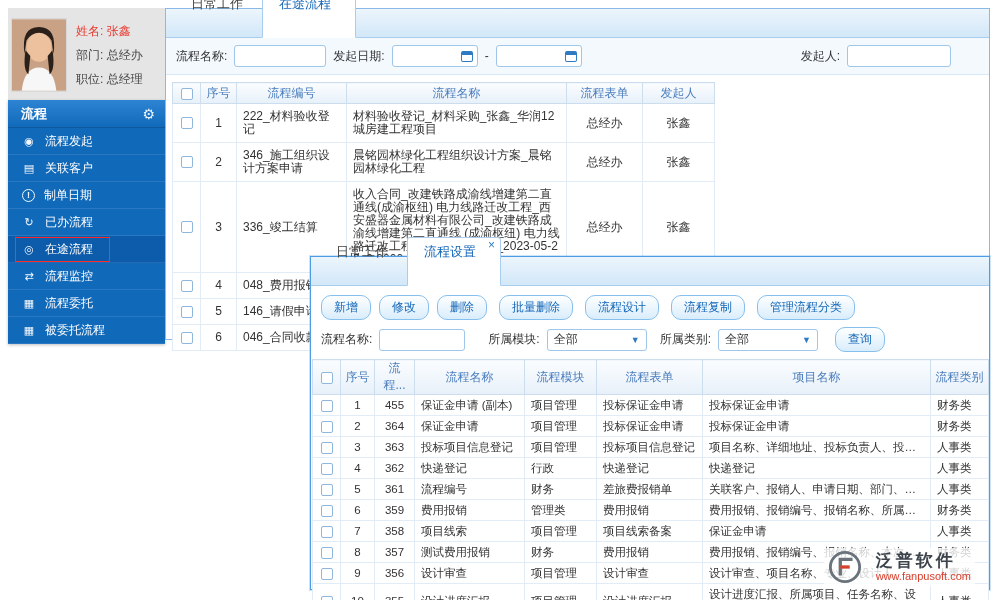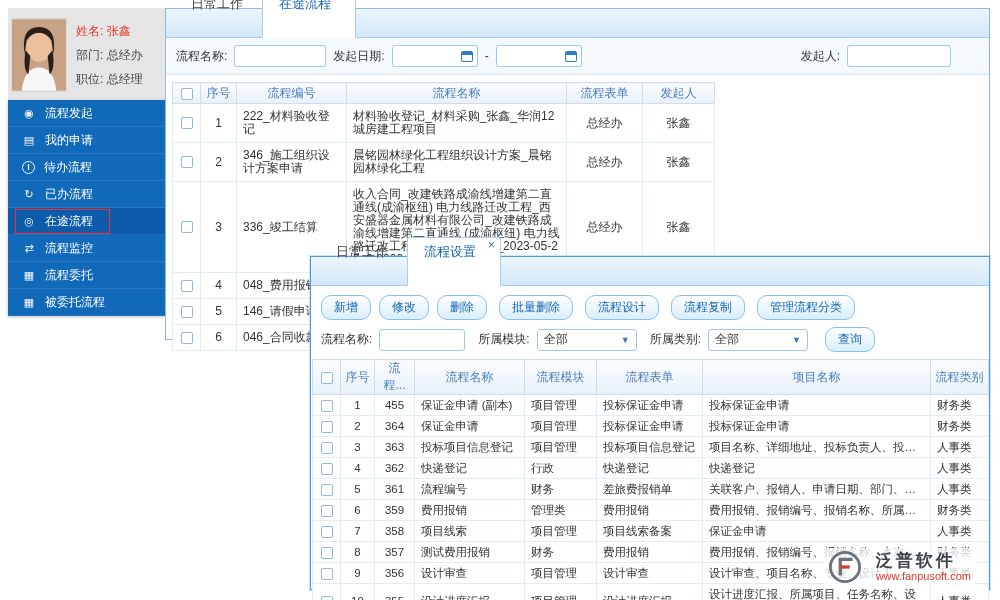--- a/index.html
+++ b/index.html
@@ -89,31 +89,35 @@
       <path d="M14 32 Q11 52 17 57 L19 38 Z" fill="#2a2019"></path>
       <path d="M42 32 Q45 52 39 57 L37 38 Z" fill="#2a2019"></path>
     </svg>
     <div class="pinfo">
       <span class="pname">姓名: 张鑫</span>
       <span>部门: 总经办</span>
       <span>职位: 总经理</span>
     </div>
   </div>
   <div class="side-body">
+    <div class="side-head">
+      <span>流程</span>
+      <span class="gear">⚙</span>
+    </div>
     <div class="mitem">
       <span class="mico">◉</span>
       <span>流程发起</span>
     </div>
     <div class="mitem">
       <span class="mico">▤</span>
-      <span>我的申请</span>
+      <span>关联客户</span>
     </div>
     <div class="mitem">
       <span class="mico circ">!</span>
-      <span>待办流程</span>
+      <span>制单日期</span>
     </div>
     <div class="mitem">
       <span class="mico">↻</span>
       <span>已办流程</span>
     </div>
     <div class="mitem sel">
       <span class="selbox">
         <span class="mico">◎</span>
         <span>在途流程</span>
       </span>
@@ -240,21 +244,21 @@
     <button class="btn">修改</button>
     <button class="btn">删除</button>
     <button class="btn" style="margin-left:4px">批量删除</button>
     <button class="btn" style="margin-left:4px">流程设计</button>
     <button class="btn" style="margin-left:4px">流程复制</button>
     <button class="btn" style="margin-left:4px">管理流程分类</button>
   </div>
   <div class="fbar">
     <span class="flabel">流程名称:</span>
     <input class="ipt" style="width: 86px;">
-    <span class="flabel" style="margin-left:6px">所属模块:</span>
+    <span class="flabel" style="margin-left:16px">所属模块:</span>
     <span class="selwrap">
       <span>全部</span>
       <span class="arr">▼</span>
     </span>
     <span class="flabel" style="margin-left:6px">所属类别:</span>
     <span class="selwrap">
       <span>全部</span>
       <span class="arr">▼</span>
     </span>
     <button class="btn" style="margin-left:10px">查询</button>

